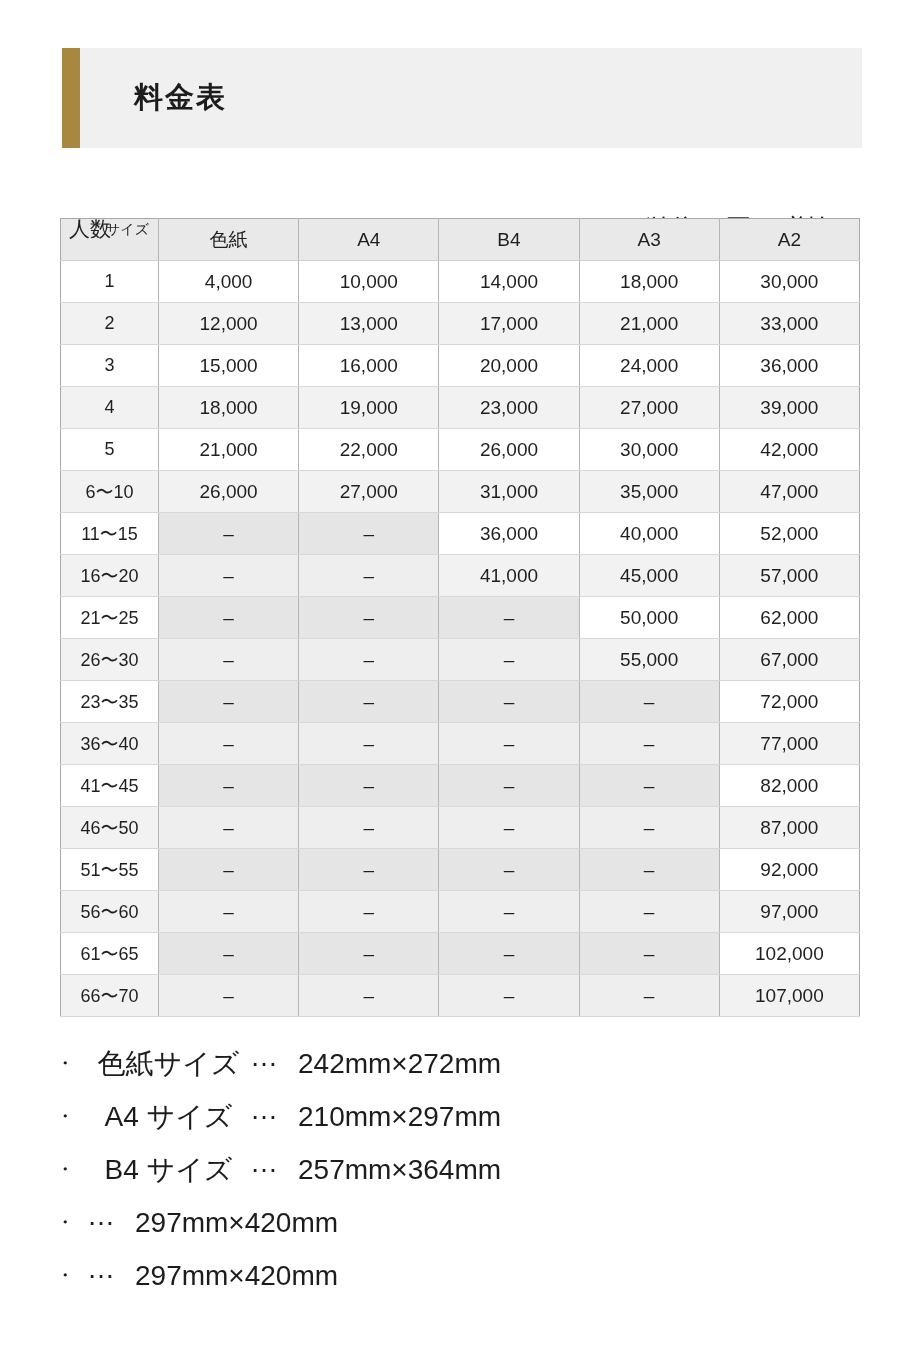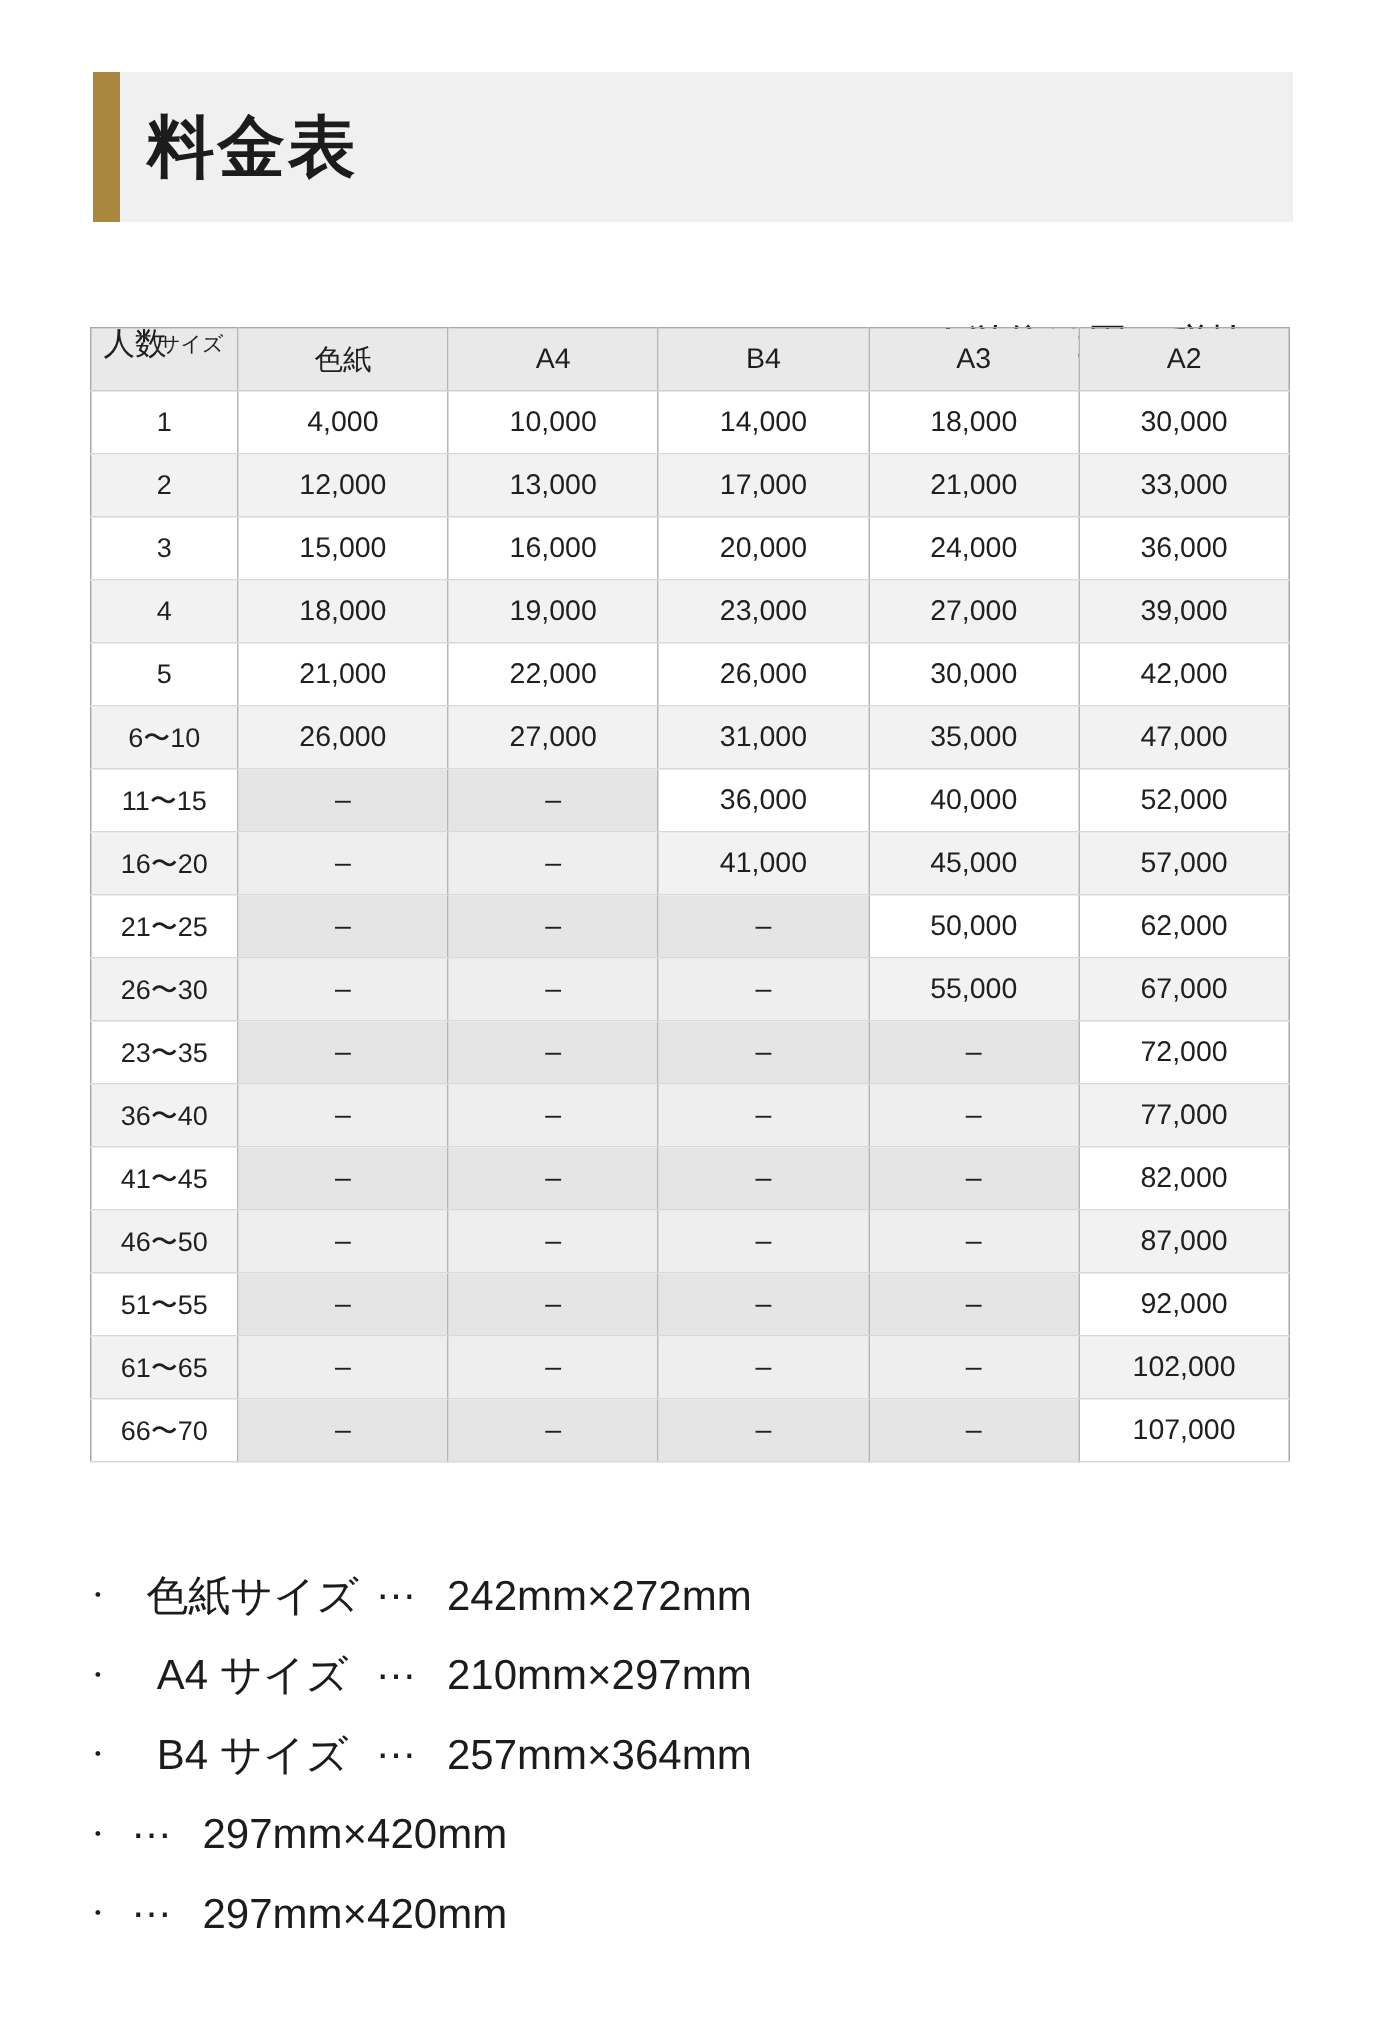--- a/index.html
+++ b/index.html
@@ -14,21 +14,21 @@
   
   .title-band {
     position:absolute; left:62px; top:48px; width:800px; height:100px;
     background:#f0f0f0; display:flex; align-items:center;
   }
   .accent-bar {
     position:absolute; left:0; top:0; width:18px; height:100%;
     background:#a8883e;
   }
   .page-title {
-    margin-left:36px; font-size:45px; font-weight:700; letter-spacing:2px; color:#1c1c1c;
+    margin-left:72px; font-size:29px; font-weight:700; letter-spacing:2px; color:#1c1c1c;
   }
 
   
   .tax-note {
     position:absolute; left:60px; top:167px; width:800px;
     text-align:right; font-size:27px; color:#1c1c1c;margin-top:44px;
   }
 
   
   table.price-table {
@@ -223,20 +223,28 @@
         </tr>
         <tr>
           <td class="row-label">51〜55</td>
           <td class="dash">–</td>
           <td class="dash">–</td>
           <td class="dash">–</td>
           <td class="dash">–</td>
           <td>92,000</td>
         </tr>
         <tr>
+          <td class="row-label">56〜60</td>
+          <td class="dash">–</td>
+          <td class="dash">–</td>
+          <td class="dash">–</td>
+          <td class="dash">–</td>
+          <td>97,000</td>
+        </tr>
+        <tr>
           <td class="row-label">61〜65</td>
           <td class="dash">–</td>
           <td class="dash">–</td>
           <td class="dash">–</td>
           <td class="dash">–</td>
           <td>102,000</td>
         </tr>
         <tr>
           <td class="row-label">66〜70</td>
           <td class="dash">–</td>

